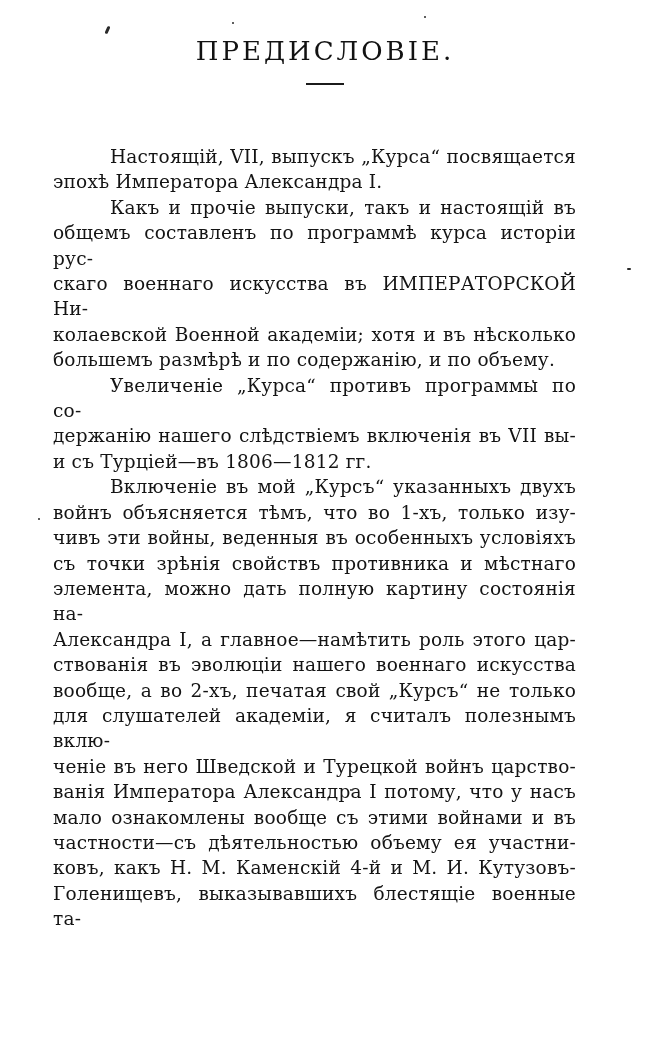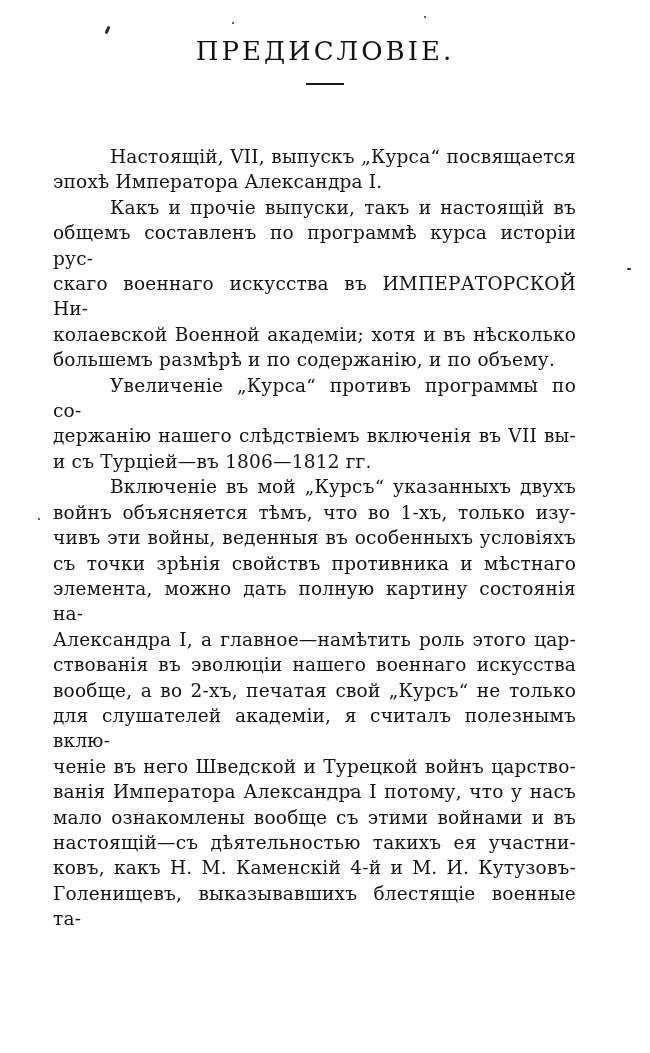--- a/index.html
+++ b/index.html
@@ -108,21 +108,21 @@
       <span class="line">чивъ эти войны, веденныя въ особенныхъ условіяхъ</span>
       <span class="line">съ точки зрѣнія свойствъ противника и мѣстнаго</span>
       <span class="line">элемента, можно дать полную картину состоянія на-</span>
       <span class="line">Александра I, а главное—намѣтить роль этого цар-</span>
       <span class="line">ствованія въ эволюціи нашего военнаго искусства</span>
       <span class="line">вообще, а во 2-хъ, печатая свой „Курсъ“ не только</span>
       <span class="line">для слушателей академіи, я считалъ полезнымъ вклю-</span>
       <span class="line">ченіе въ него Шведской и Турецкой войнъ царство-</span>
       <span class="line">ванія Императора Александра I потому, что у насъ</span>
       <span class="line">мало ознакомлены вообще съ этими войнами и въ</span>
-      <span class="line">настоящій—съ дѣятельностью такихъ ея участни-</span>
+      <span class="line">частности—съ дѣятельностью объему ея участни-</span>
       <span class="line">ковъ, какъ Н. М. Каменскій 4-й и М. И. Кутузовъ-</span>
       <span class="line">Голенищевъ, выказывавшихъ блестящіе военные та-</span>
     </p>
 
   </div>
 
   <span class="speck s1"></span>
   <span class="speck s2"></span>
   <span class="speck s3"></span>
   <span class="speck s4"></span>

